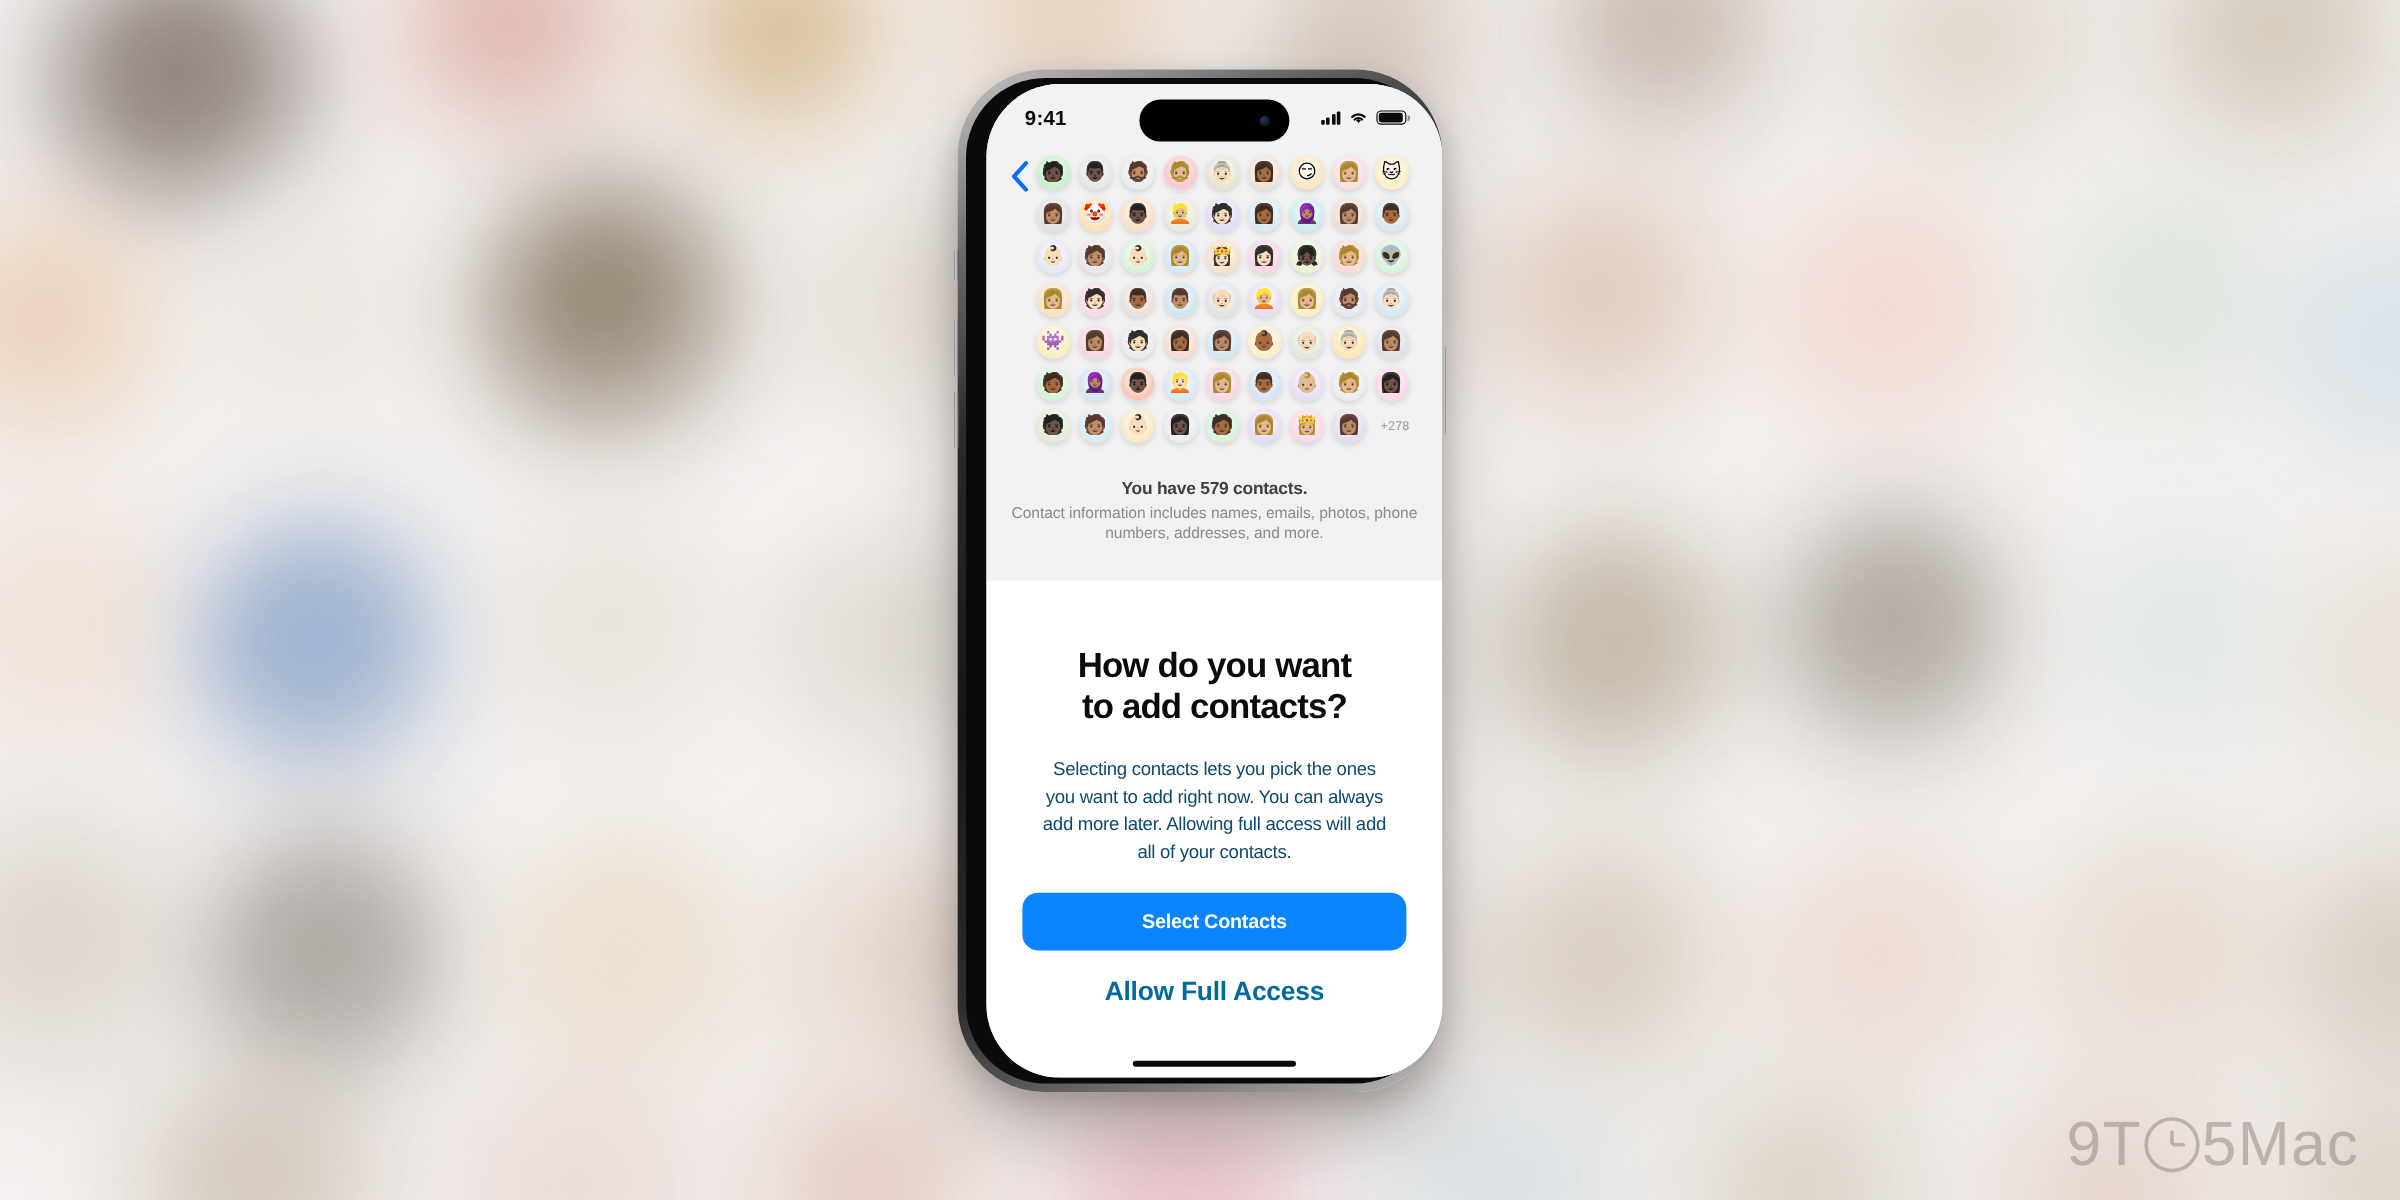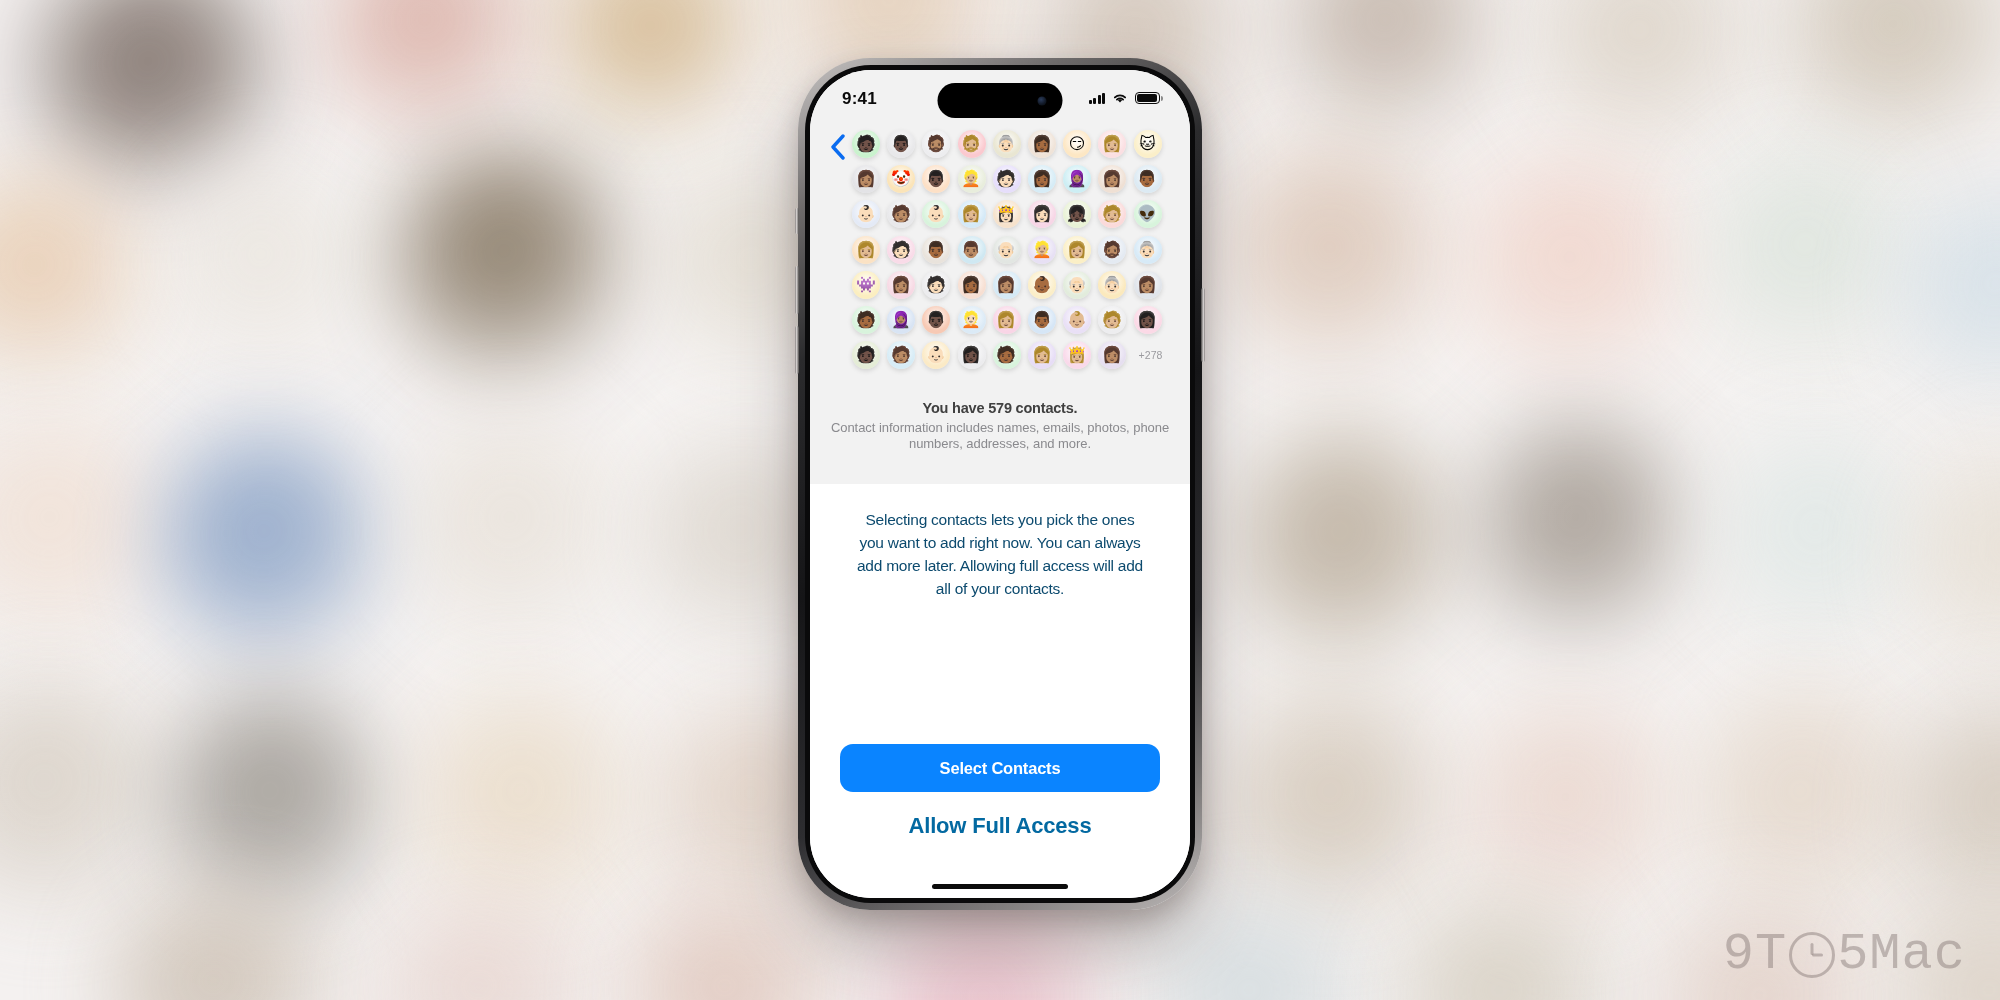--- a/index.html
+++ b/index.html
@@ -24,20 +24,21 @@
     padding:7px;box-sizing:border-box;
     box-shadow:0 34px 70px rgba(60,45,40,.34),0 10px 24px rgba(60,45,40,.22);
   }
   #bezel{
     width:100%;height:100%;border-radius:66px;background:#0a0a0b;
     padding:5px;box-sizing:border-box;
   }
   #screen{
     position:relative;width:100%;height:100%;border-radius:61px;overflow:hidden;
     background:#ffffff;
+    margin-left:12px;
   }
   
   .btn-side{position:absolute;background:linear-gradient(90deg,#85807f,#d5d1d0 40%,#4a4847);border-radius:2px;}
   #btn-silence{left:-3px;top:150px;width:4px;height:26px;}
   #btn-volup{left:-3px;top:208px;width:4px;height:48px;}
   #btn-voldn{left:-3px;top:268px;width:4px;height:48px;}
   #btn-power{right:-3px;top:230px;width:4px;height:74px;background:linear-gradient(90deg,#4a4847,#d5d1d0 60%,#85807f);}
 
   
   #statusbar{
@@ -125,21 +126,21 @@
   #home-indicator{
     position:absolute;left:50%;transform:translateX(-50%);bottom:9px;
     width:136px;height:5px;border-radius:3px;background:#0b0b0b;z-index:9;
   }
 
   
   #watermark{
     position:absolute;right:34px;bottom:16px;z-index:20;
     display:flex;align-items:center;
     font-size:52px;font-weight:400;letter-spacing:1px;
-    color:rgba(130,118,116,.45);font-family:Liberation Mono, monospace;
+    color:rgba(130,118,116,.45);font-family:Liberation Sans, sans-serif;
     user-select:none;
   }
   #watermark .clockglyph{
     display:inline-block;width:40px;height:40px;border-radius:50%;
     border:3px solid rgba(130,118,116,.45);position:relative;margin:0 2px;
     vertical-align:-4px;
   }
   #watermark .clockglyph::before{content:"";position:absolute;left:50%;top:50%;width:3px;height:12px;
     background:rgba(130,118,116,.45);transform:translate(-50%,-100%);border-radius:2px;}
   #watermark .clockglyph::after{content:"";position:absolute;left:50%;top:50%;width:11px;height:3px;
@@ -441,20 +442,24 @@
               </div>
             </div>
 
           <div id="contacts-copy">
             <div id="contacts-count">You have 579 contacts.</div>
             <div id="contacts-sub">Contact information includes names, emails, photos, phone numbers, addresses, and more.</div>
           </div>
         </div>
 
         <div id="sheet">
+          <div id="headline">
+            <span>How do you want</span><br>
+            <span>to add contacts?</span>
+          </div>
           <div id="body-copy">Selecting contacts lets you pick the ones you want to add right now. You can always add more later. Allowing full access will add all of your contacts.</div>
 
           <div id="actions">
             <button id="primary-btn">Select Contacts</button>
             <button id="secondary-btn">Allow Full Access</button>
           </div>
         </div>
 
         <div id="home-indicator"></div>
       </div>

